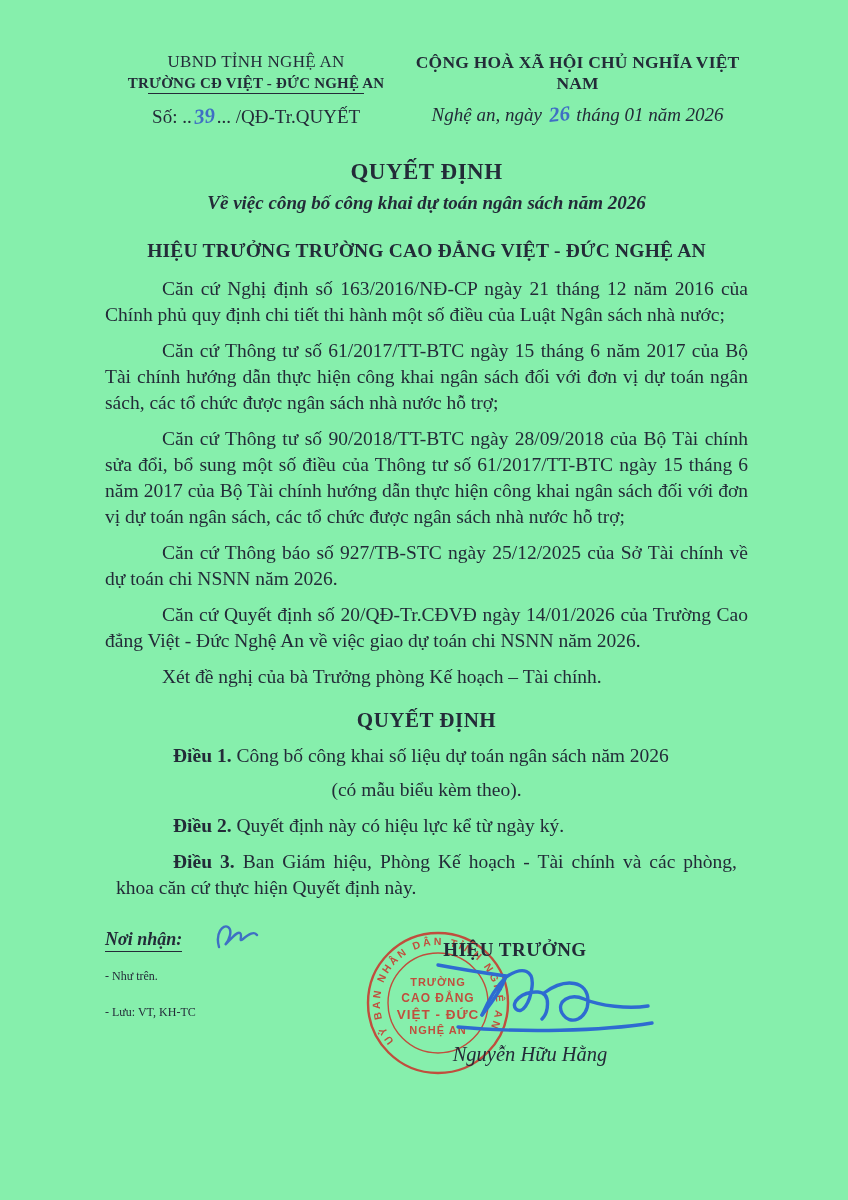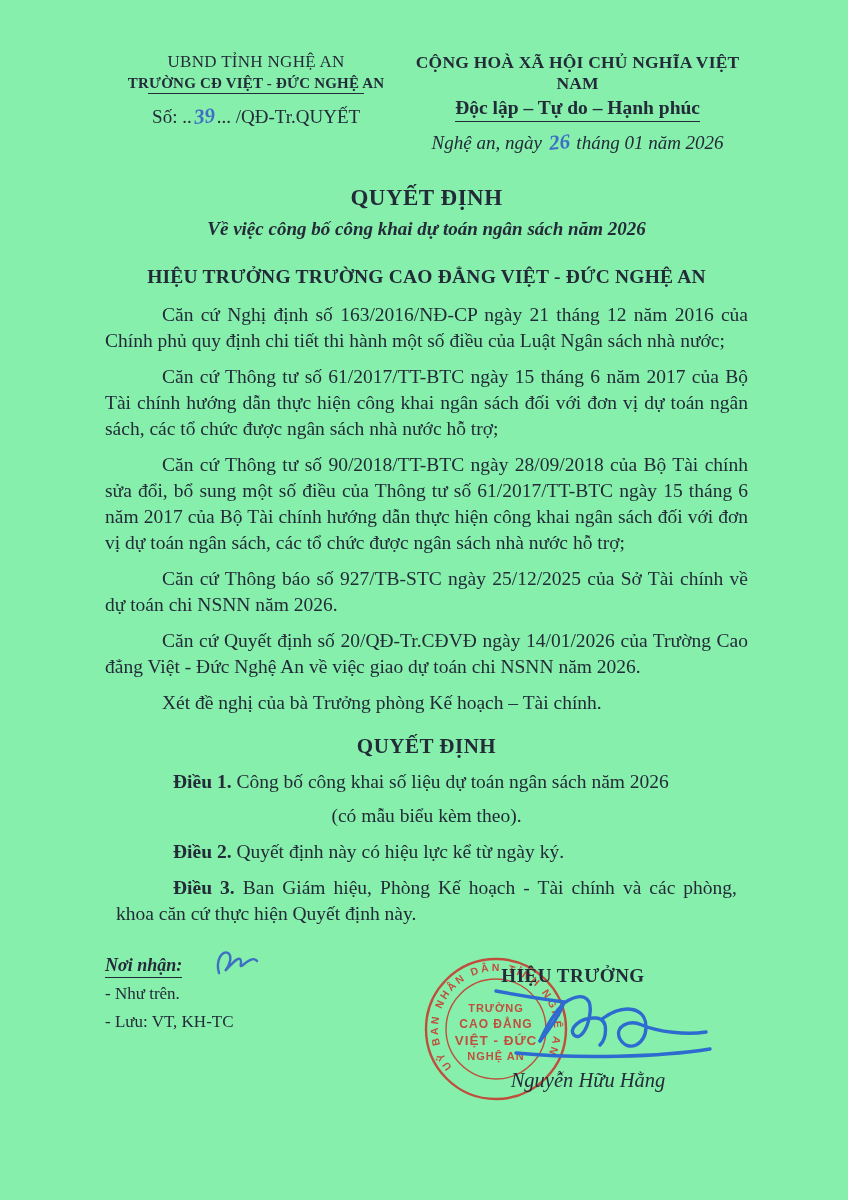--- a/index.html
+++ b/index.html
@@ -39,27 +39,27 @@
   .recitals{margin-top:14px;}
   p.recital{font-size:19.5px;line-height:26px;text-align:justify;
             text-indent:57px;margin:10px 0 0;}
   .decision-heading{text-align:center;font-size:21px;font-weight:bold;margin-top:18px;letter-spacing:.5px;}
   p.article{font-size:19.5px;line-height:26px;text-align:justify;
             text-indent:57px;margin:10px 11px 0;}
   p.article .art-label{font-weight:bold;}
   p.article-note{font-size:19.5px;line-height:26px;text-align:center;margin:8px 0 0;}
 
   
-  .footer{display:flex;justify-content:space-between;margin-top:28px;position:relative;gap:48px;}
+  .footer{display:flex;justify-content:flex-start;margin-top:28px;position:relative;}
   .recipients{width:235px;}
   .recipients-heading-row{position:relative;}
   .recipients-heading{display:inline-block;font-size:18px;font-weight:bold;font-style:italic;
                       border-bottom:1.8px solid #232b38;padding-bottom:1px;}
   .recipient-mark{position:absolute;left:108px;top:-8px;}
-  .recipient-item{font-size:17px;line-height:24px;margin-top:4px;}
+  .recipient-item{font-size:12px;line-height:24px;margin-top:12px;}
 
   .sig-block{position:relative;width:350px;height:175px;}
   .sig-title{position:relative;z-index:3;text-align:center;font-size:19px;font-weight:bold;
              letter-spacing:.5px;margin-top:10px;}
   .stamp{position:absolute;left:22px;top:-2px;z-index:1;opacity:.88;}
   .sig-scribble{position:absolute;left:92px;top:20px;z-index:4;}
   .sig-name{position:absolute;left:40px;top:114px;width:300px;z-index:3;
             text-align:center;font-size:20.5px;font-style:italic;}
 
   
@@ -79,23 +79,20 @@
 
     <div class="hdr">
       <div class="hdr-left">
         <div class="org1">UBND TỈNH NGHỆ AN</div>
         <div class="org2">TRƯỜNG CĐ VIỆT - ĐỨC NGHỆ AN</div>
         <div class="org-rule"></div>
         <div class="so-line"><span>Số: ..</span><span class="hand">39</span><span>... /QĐ-Tr.QUYẾT</span></div>
       </div>
       <div class="hdr-right">
         <div class="nat1">CỘNG HOÀ XÃ HỘI CHỦ NGHĨA VIỆT NAM</div>
-        <div class="nat2-wrap">
-          <span class="nat2">Độc lập – Tự do – Hạnh phúc</span>
-        </div>
         <div class="date-line"><span>Nghệ an,  ngày</span> <span class="hand">26</span> <span>tháng 01 năm 2026</span></div>
       </div>
     </div>
 
     <div class="doc-title">QUYẾT ĐỊNH</div>
     <div class="doc-subtitle">Về việc công bố công khai dự toán ngân sách năm 2026</div>
     <div class="issuer">HIỆU TRƯỞNG TRƯỜNG CAO ĐẲNG VIỆT - ĐỨC NGHỆ AN</div>
 
     <div class="recitals">
       <p class="recital">Căn cứ Nghị định số 163/2016/NĐ-CP ngày 21 tháng 12 năm 2016 của Chính phủ quy định chi tiết thi hành một số điều của Luật Ngân sách nhà nước;</p>

